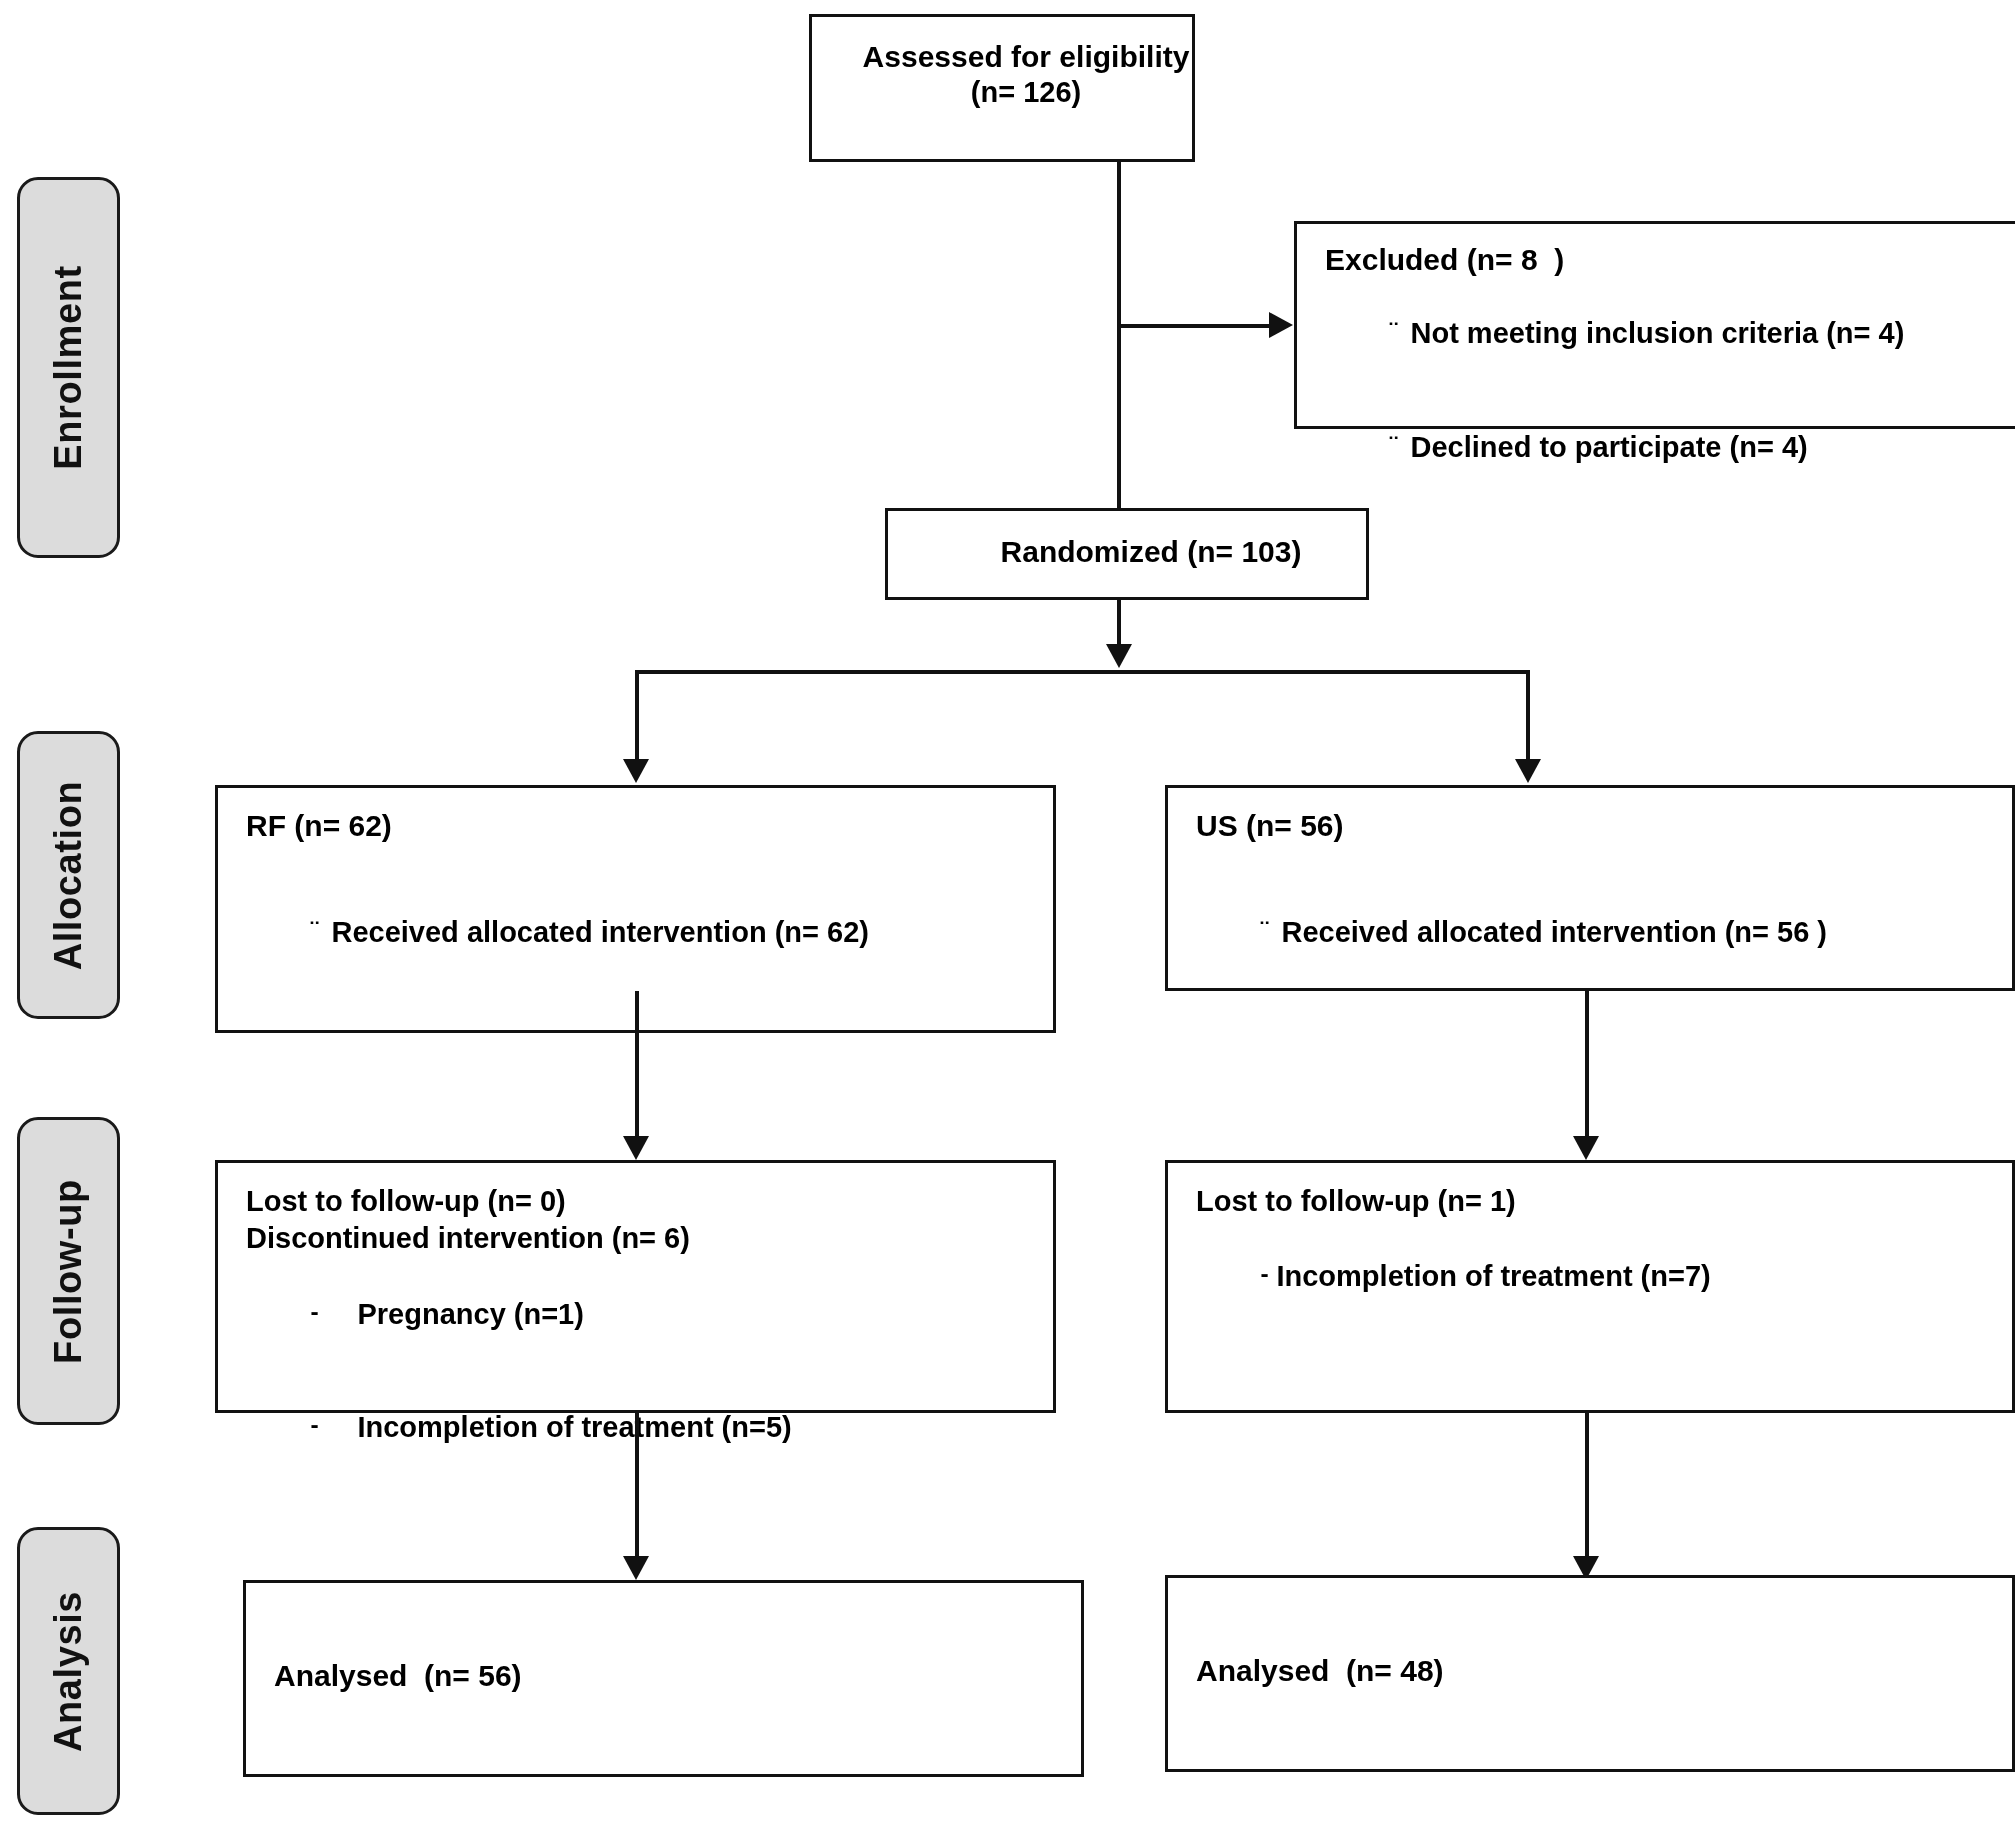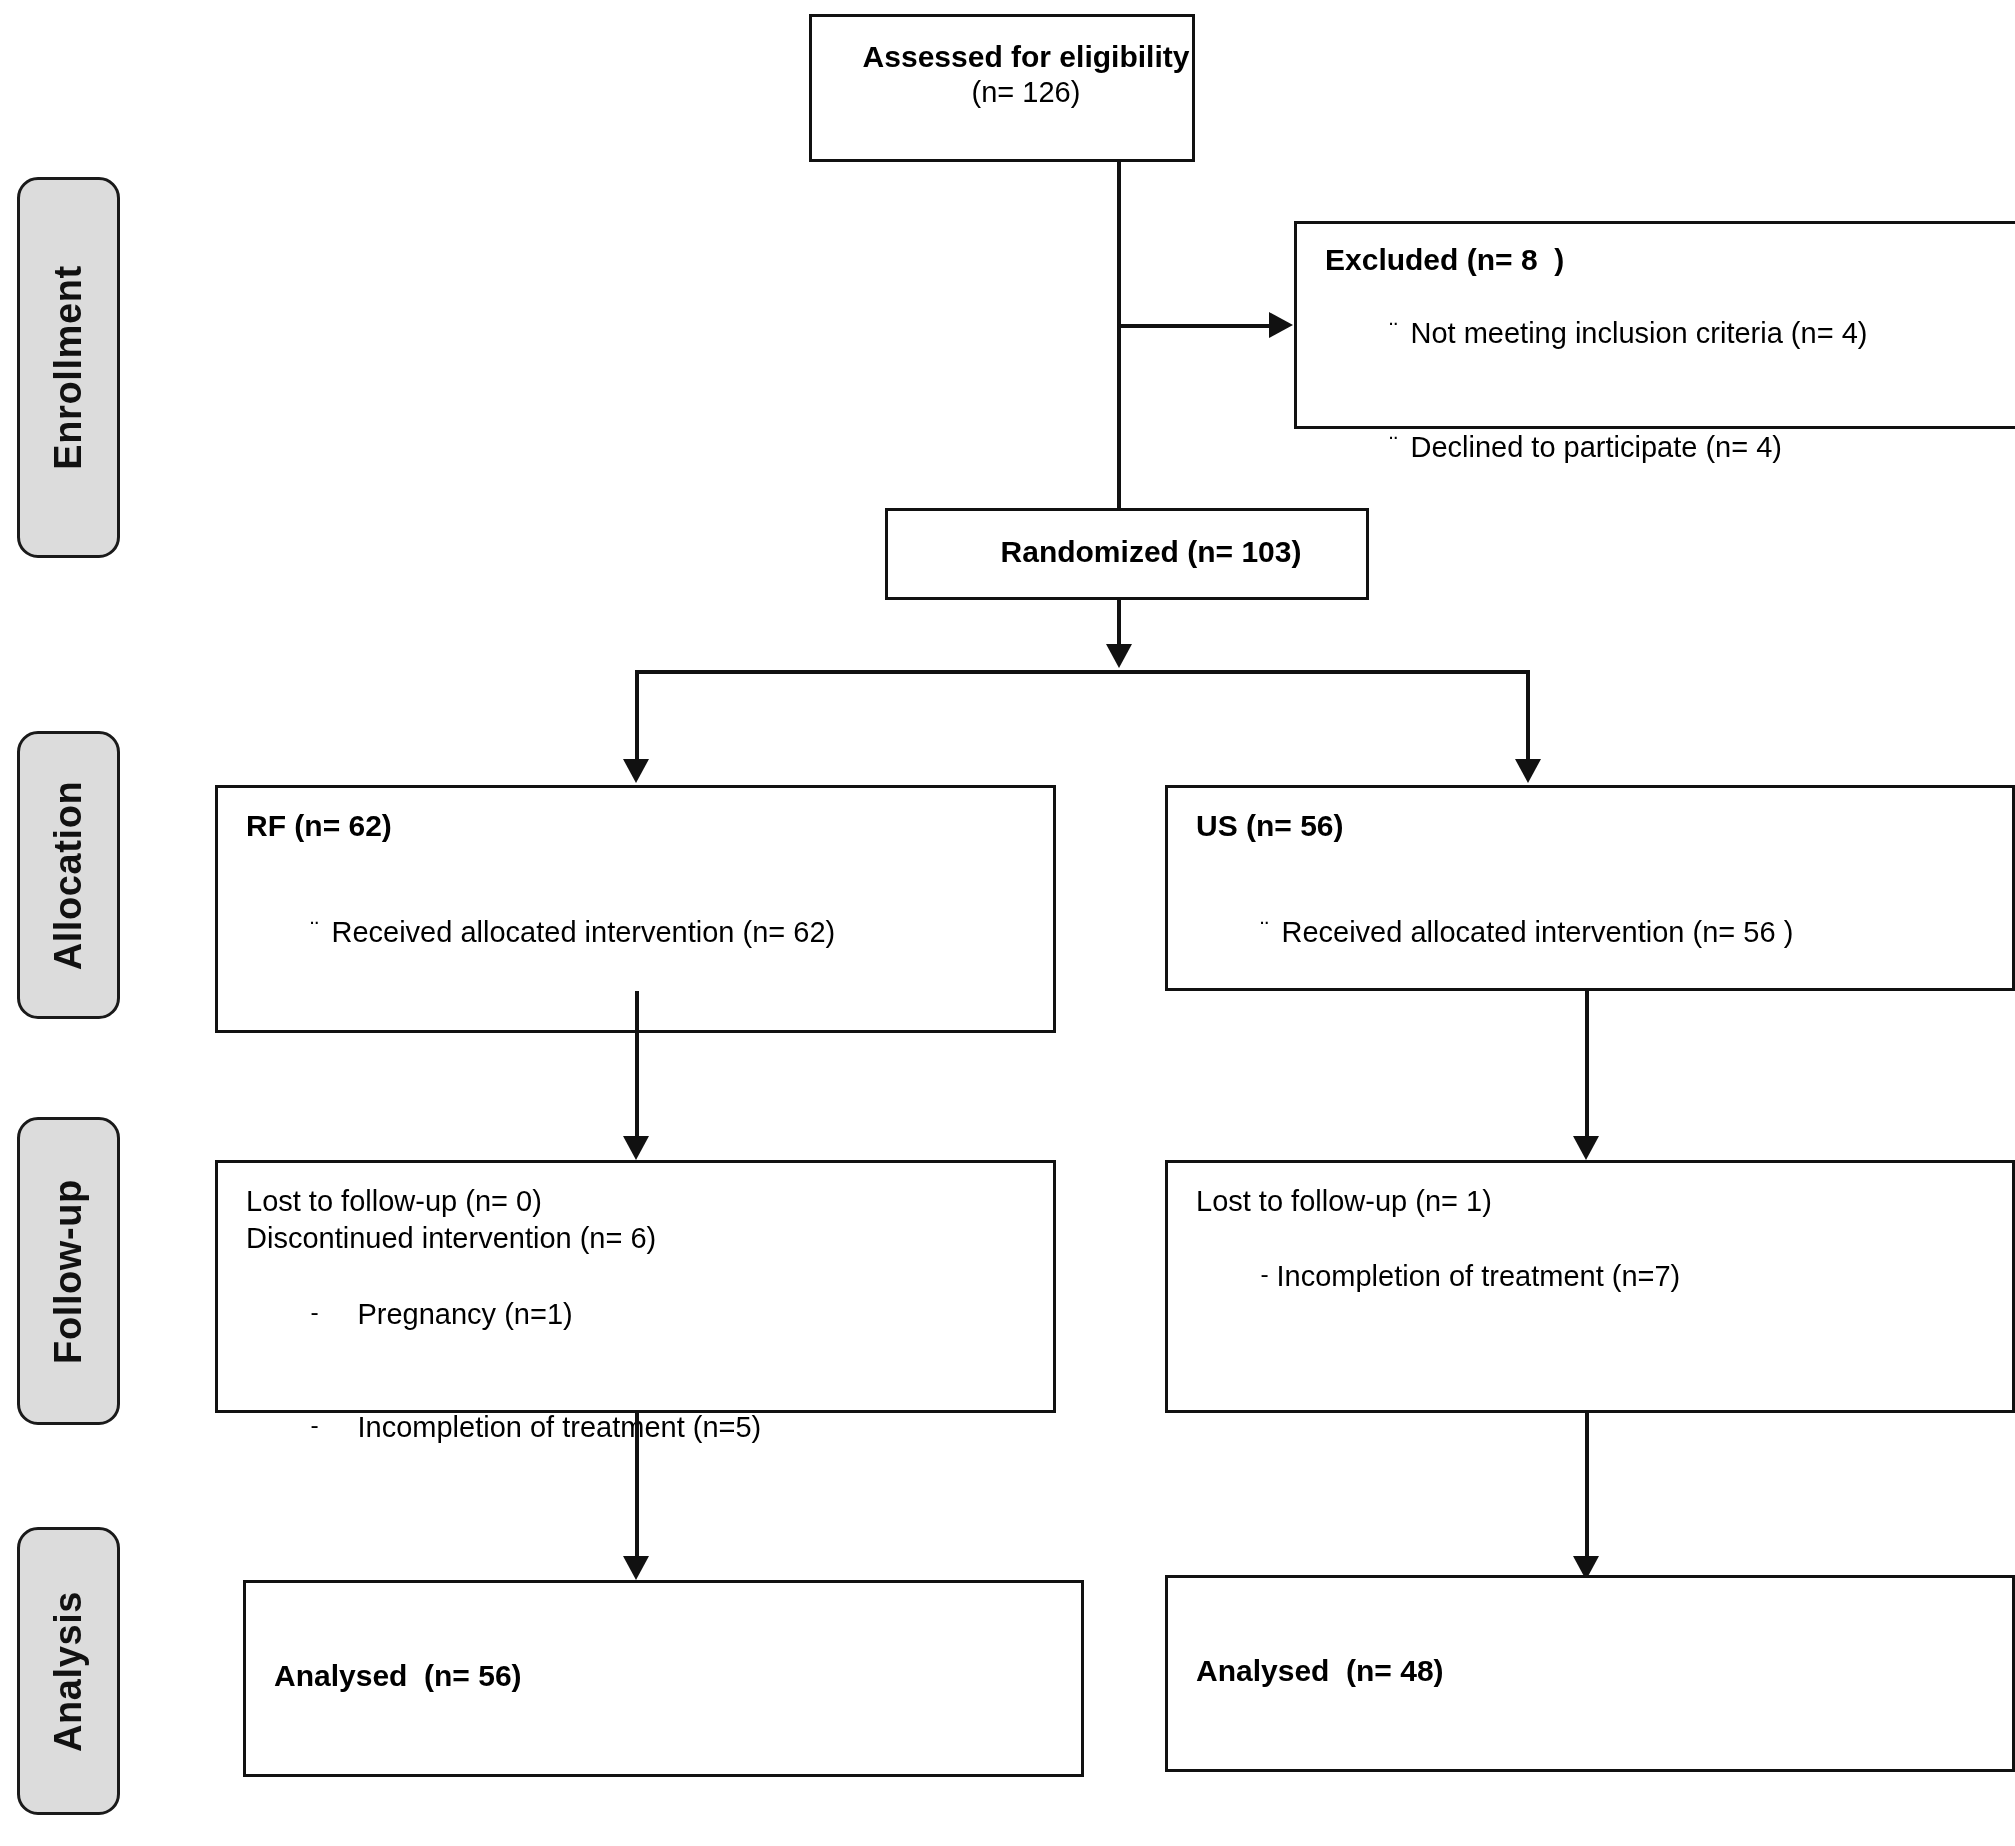--- a/index.html
+++ b/index.html
@@ -53,20 +53,21 @@
   .box-title {
     font-weight: bold;
     font-size: 30px;
     line-height: 1.18;
     white-space: pre;
   }
   .box-line {
     font-size: 29px;
     line-height: 1.30;
     white-space: pre;
+    font-weight: bold;
   }
   .box-center {
     text-align: center;
     padding-left: 48px;
   }
   .pad-l { padding-left: 28px; }
 
   
   .vline {
     position: absolute;

